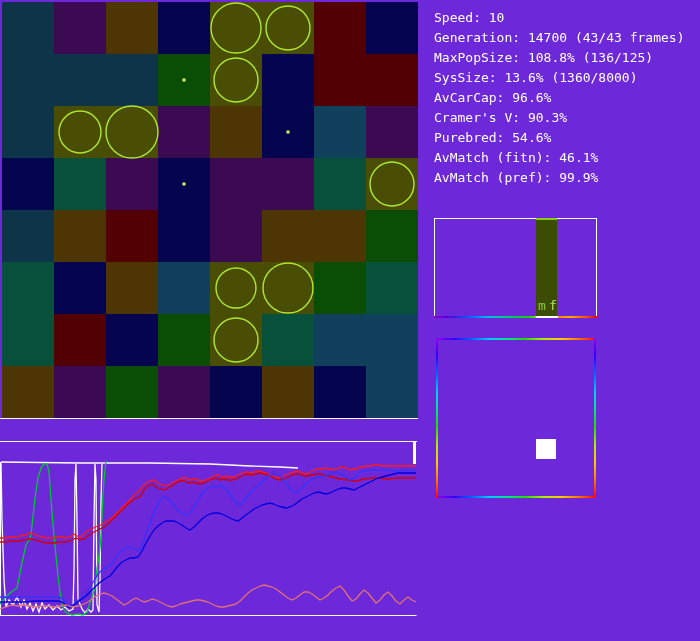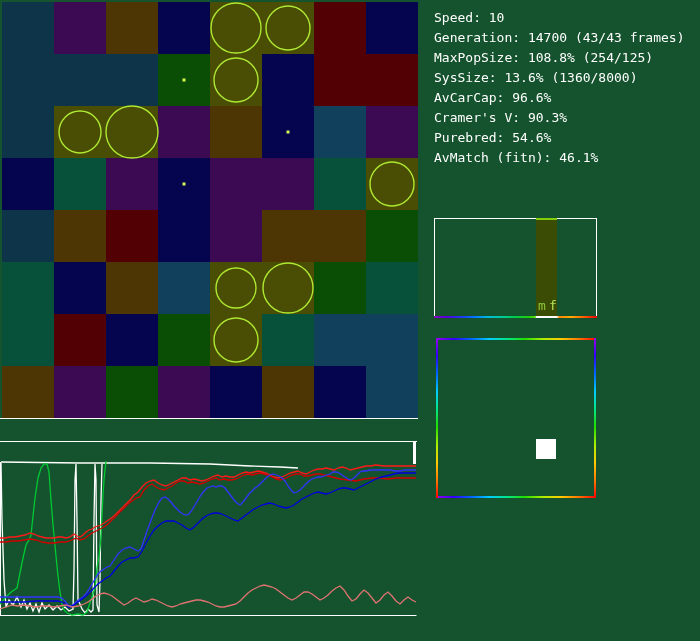--- a/index.html
+++ b/index.html
@@ -1,16 +1,16 @@
 <!DOCTYPE html>
 <html><head>
 <meta charset="utf-8">
 <style>
   html,body{margin:0;padding:0;background:#000;}
-  #app{position:relative;width:700px;height:641px;background:#14532d;overflow:hidden;
+  #app{position:relative;width:700px;height:641px;background:#6d28d9;overflow:hidden;
        font-family:"DejaVu Sans Mono","Liberation Mono",monospace;}
   
   #world{position:absolute;left:2px;top:2px;width:416px;height:416px;
          display:grid;grid-template-columns:repeat(8,52px);grid-template-rows:repeat(8,52px);}
   #world .cell{width:52px;height:52px;}
   #grid-overlay{position:absolute;left:2px;top:2px;width:416px;height:416px;pointer-events:none;}
   #grid-baseline{position:absolute;left:0;top:418px;width:418px;height:1px;background:#fff;}
   
   #track{position:absolute;left:0;top:441px;width:417px;height:1px;background:#fff;}
   #marker{position:absolute;left:413px;top:441px;width:3px;height:23px;background:#fff;}
@@ -136,26 +136,27 @@
         <polyline points="0,542 6,542 12,541 18,541 24,540 30,539 36,540 42,542 48,543 54,543 60,542 66,542 72,540 76,538 80,540 84,539 88,536 92,533 96,531 100,529 104,527 108,524 112,520 116,516 120,512 124,508 128,504 132,501 136,498 140,497 144,490 148,486 152,484 156,487 160,489 164,490 168,488 172,486 176,483 180,481 184,481 188,483 192,482 196,483 200,484 204,483 208,481 212,479 216,478 220,480 224,479 228,480 232,480 236,479 240,477 244,475 248,474 252,475 256,474 260,473 264,474 268,475 272,477 276,479 280,480 284,479 288,477 292,475 296,474 300,474 304,476 308,476 312,475 316,474 320,474 324,475 328,476 332,477 336,478 340,479 348,480 356,481 364,479 372,478 380,478 388,479 396,478 404,478 412,478 416,478" fill="none" stroke="#d40000" stroke-width="1.3"></polyline>
         <polyline points="0,597 10,597 20,597 30,597 40,597 50,597 58,597 62,598 65,601 68,605 71,606 74,604 77,601 80,599 83,597 86,594 89,589 92,584 95,579 98,574 101,571 104,569 107,567 110,566 114,560 118,554 122,550 126,548 130,547 134,549 138,551 141,549 144,540 147,531 150,523 153,515 156,508 159,502 162,498 165,497 168,499 171,502 174,506 177,509 180,512 183,514 186,515 189,514 192,510 195,505 198,500 201,495 204,491 207,488 210,487 213,486 216,487 219,486 222,486 225,488 228,492 231,496 234,500 237,503 240,505 243,502 246,498 249,494 252,491 255,488 258,486 261,483 264,480 267,477 270,475 273,474 276,475 279,476 282,478 285,481 288,486 291,490 294,493 297,492 300,490 303,487 306,484 309,481 312,479 315,478 318,477 321,477 324,476 327,475 330,474 333,472 336,472 339,473 342,475 345,477 348,479 351,480 354,478 357,475 360,472 363,471 366,471 370,470 375,470 380,470 385,470 390,470 395,471 400,471 405,470 410,470 416,470" fill="none" stroke="#3333ff" stroke-width="1.3"></polyline>
         <polyline points="0,602 12,602 24,602 36,601 48,601 58,601 62,602 65,604 68,607 71,607 74,605 78,602 82,599 86,596 90,592 94,588 98,584 102,581 106,578 110,576 114,571 118,566 122,562 126,560 130,558 134,558 138,557 142,551 146,543 150,536 154,530 158,526 162,523 166,521 170,521 174,521 178,523 182,525 186,528 190,530 194,527 198,523 202,519 206,516 210,514 214,513 218,513 222,514 226,516 230,518 234,520 238,521 242,518 246,515 250,512 254,509 258,507 262,505 266,504 270,503 274,504 278,506 282,507 286,508 290,507 294,505 298,502 302,499 306,497 310,495 314,493 318,492 322,493 326,494 330,493 334,491 338,489 342,488 346,488 350,489 354,490 358,488 362,486 366,484 370,482 374,480 378,478 382,477 386,476 390,475 394,474 398,473 402,473 406,473 410,473 416,473" fill="none" stroke="#0000dd" stroke-width="1.3"></polyline>
         <polyline points="0,609 6,607 12,605 18,606 24,605 30,606 36,607 42,606 48,606 54,607 60,606 66,605 72,607 78,606 84,604 88,602 92,599 96,596 100,594 104,593 108,594 112,596 116,599 120,602 124,605 128,603 132,600 136,598 140,600 144,602 148,601 152,599 156,600 160,602 164,604 168,606 172,607 176,606 180,604 184,603 188,602 192,601 196,600 200,600 204,601 208,602 212,604 216,606 220,607 224,607 228,606 232,605 236,604 240,601 244,597 248,593 252,590 256,588 260,586 264,585 268,586 272,587 276,589 280,592 284,595 288,598 292,600 296,598 300,595 304,592 308,592 312,594 316,597 320,600 324,598 328,595 332,591 336,588 340,586 344,590 348,596 352,601 356,599 360,594 364,590 368,593 372,598 376,603 380,600 384,595 388,592 392,596 396,601 400,604 404,600 408,597 412,600 416,602" fill="none" stroke="#e07272" stroke-width="1.3"></polyline>
       </g>
   </svg>
 
   <div id="stats" style="color: rgb(255, 255, 255);">
       <div class="stat-line">Speed: 10</div>
       <div class="stat-line">Generation: 14700 (43/43 frames)</div>
-      <div class="stat-line">MaxPopSize: 108.8% (254/125)</div>
+      <div class="stat-line">MaxPopSize: 108.8% (136/125)</div>
       <div class="stat-line">SysSize: 13.6% (1360/8000)</div>
       <div class="stat-line">AvCarCap: 96.6%</div>
       <div class="stat-line">Cramer's V: 90.3%</div>
       <div class="stat-line">Purebred: 54.6%</div>
       <div class="stat-line">AvMatch (fitn): 46.1%</div>
+      <div class="stat-line">AvMatch (pref): 99.9%</div>
     </div>
 
   <div id="histogram" style="border-color: rgb(255, 255, 255);">
     <div id="hist-bar" style="background: rgb(59, 77, 5);"></div>
     <div id="hist-cap" style="background: rgb(130, 204, 10);"></div>
     <span id="label-m" style="color: rgb(143, 200, 58);">m</span>
     <span id="label-f" style="color: rgb(178, 228, 85);">f</span>
   </div>
   <div id="hue-axis" style="background: linear-gradient(to right, rgb(136, 0, 187) 0%, rgb(85, 0, 221) 8%, rgb(34, 51, 238) 16%, rgb(0, 119, 255) 25%, rgb(0, 187, 221) 33%, rgb(0, 204, 153) 42%, rgb(0, 204, 68) 50%, rgb(34, 204, 17) 58%, rgb(85, 221, 0) 62%, rgb(255, 255, 255) 63%, rgb(255, 255, 255) 75%, rgb(255, 136, 0) 77%, rgb(255, 170, 0) 84%, rgb(255, 102, 0) 91%, rgb(238, 0, 0) 100%);"></div>
 

